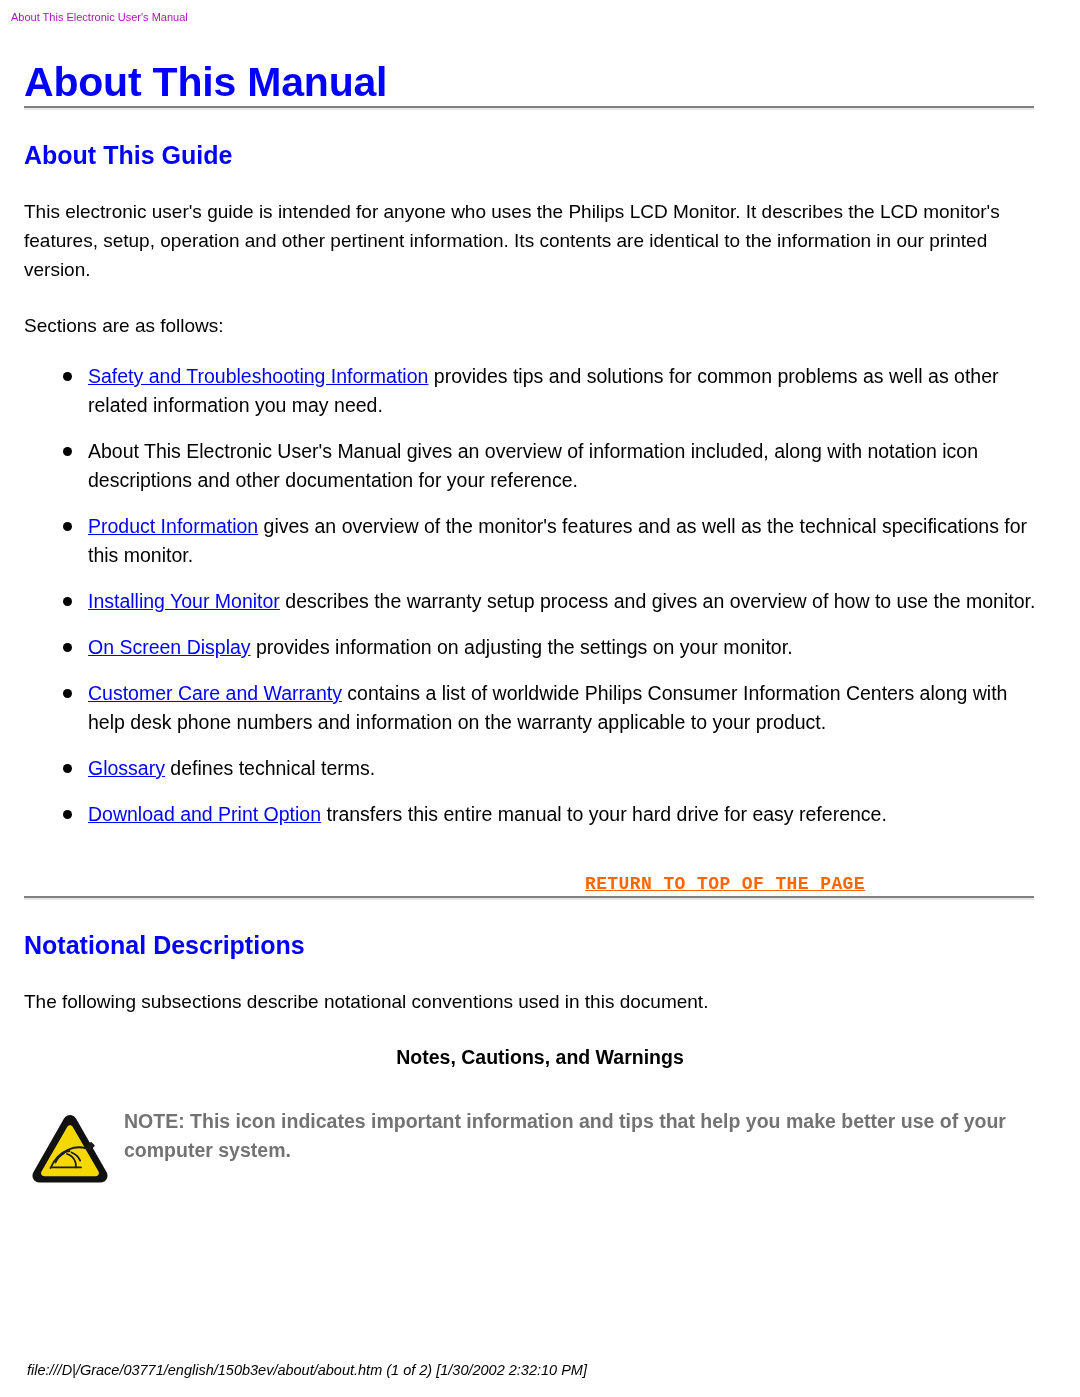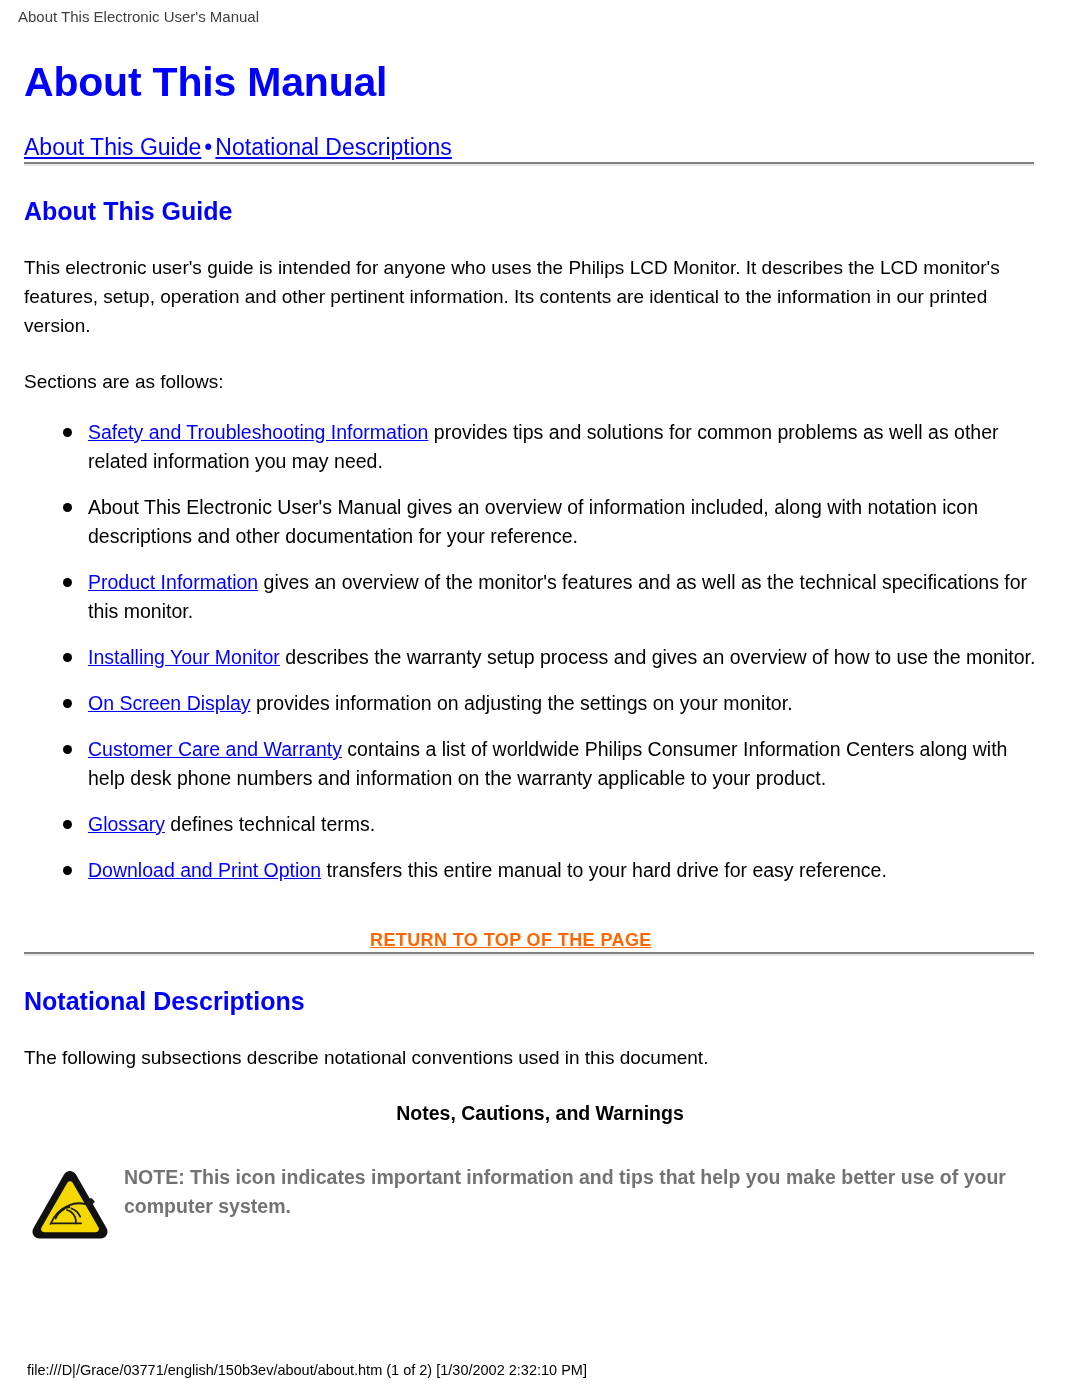--- a/index.html
+++ b/index.html
@@ -18,25 +18,25 @@
 
   .page {
     position: relative;
     width: 1080px;
     height: 1397px;
     box-sizing: border-box;
   }
 
   .running-head {
     position: absolute;
-    left: 18px;
+    left: 11px;
     top: 8px;
-    font-size: 15px;
+    font-size: 11px;
     line-height: 18px;
-    color: #404040;
+    color: #a21caf;
     white-space: nowrap;
   }
 
   .content {
     position: absolute;
     left: 0;
     top: 58px;
     width: 1080px;
   }
 
@@ -118,22 +118,23 @@
     background: #000000;
     border-radius: 50%;
   }
   ul.bullets a {
     color: #0000ff;
     text-decoration: underline;
   }
 
   .return-wrap {
     margin: 43px 0 0 0;
-    text-align: left;
+    text-align: center;
     padding-left: 370px;
+    font-family: Liberation Mono, monospace;
   }
   .return-link {
     font-size: 18px;
     line-height: 24px;
     font-weight: bold;
     color: #ff6600;
     text-decoration: underline;
     letter-spacing: 0.4px;
   }
 
@@ -169,36 +170,34 @@
   }
 
   .footer {
     position: absolute;
     left: 27px;
     bottom: 18px;
     font-size: 14.5px;
     line-height: 18px;
     color: #000000;
     white-space: nowrap;
+    font-style: italic;
   }
 </style>
 </head>
 <body>
 
 <div class="page">
 
   <div class="running-head">About This Electronic User's Manual</div>
 
   <div class="content">
 
     <h1 class="page-title">About This Manual</h1>
 
-    <div class="subnav">
-      <a href="#" class="nav-link">About This Guide</a><span class="sep">•</span><a href="#" class="nav-link">Notational Descriptions</a>
-    </div>
 
     <hr class="rule rule-top">
 
     <h2 class="section-head">About This Guide</h2>
 
     <p class="body-text">This electronic user's guide is intended for anyone who uses the Philips LCD Monitor. It describes the LCD monitor's features, setup, operation and other pertinent information. Its contents are identical to the information in our printed version.</p>
 
     <p class="body-text">Sections are as follows:</p>
 
     <ul class="bullets">

